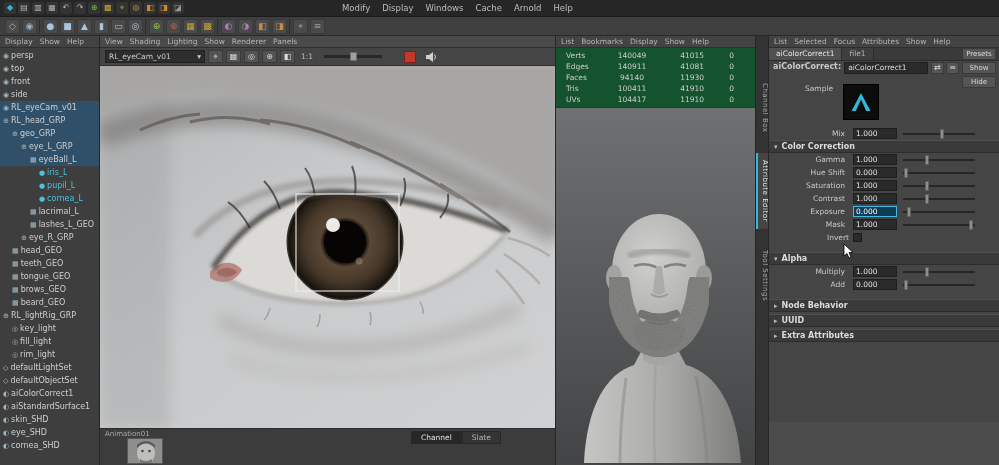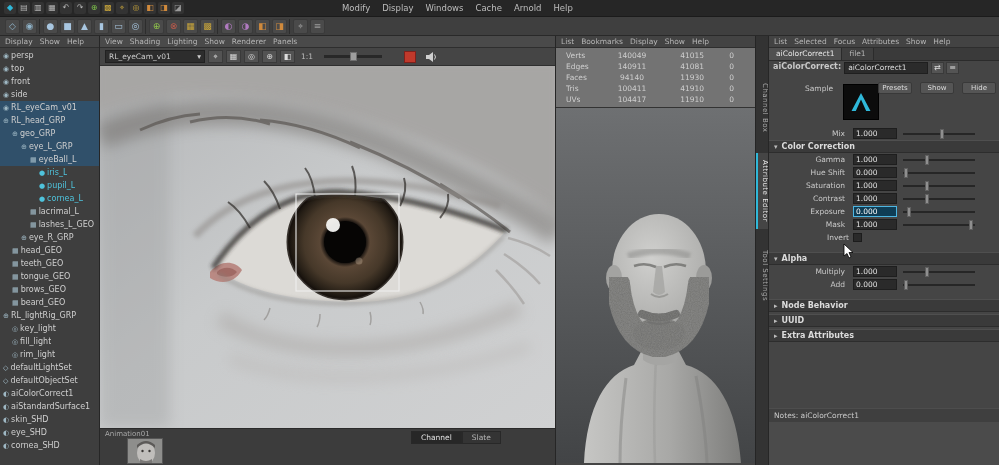--- a/index.html
+++ b/index.html
@@ -52,21 +52,21 @@
   .canvas{position:relative;width:455px;height:362px;overflow:hidden;background:#c7c9ca}
   .bottombar{position:relative;width:455px;height:37px;background:#3c3c3c;border-top:1px solid #2a2a2a}
   .bb-label{position:absolute;left:5px;top:1px;font-size:7px;color:#a8a8a8}
   .bb-thumb{position:absolute;left:27px;top:9px;width:36px;height:26px;border:1px solid #565656;overflow:hidden}
   .bb-tabs{position:absolute;left:311px;top:2px;display:flex}
   .bb-tab{font-size:7.5px;padding:1px 9px;background:#343434;border:1px solid #282828;color:#b5b5b5}
   .bb-tab.active{background:#272727;color:#e0e0e0}
 
   
   .midpanel{position:absolute;left:555px;top:36px;width:200px;height:429px;background:#454545;border-left:1px solid #262626;overflow:hidden}
-  .mid-table{height:60px;background:#737373;padding-top:2px;border-bottom:1px solid #333}
+  .mid-table{height:60px;background:#14532d;padding-top:2px;border-bottom:1px solid #333}
   .mid-row{height:11px;display:flex;font-size:7.5px;color:#cfcfcf;align-items:center}
   .mid-row .c-name{width:50px;padding-left:10px;overflow:hidden}
   .mid-row .c-a{width:52px;text-align:center}
   .mid-row .c-b{width:46px;text-align:right}
   .mid-row .c-c{width:30px;text-align:right}
   .mid-vp{position:relative;width:200px;height:355px;overflow:hidden}
 
   
   .vtabs{position:absolute;left:755px;top:36px;width:13px;height:429px;background:#333;border-left:1px solid #252525;
     display:flex;flex-direction:column;align-items:center;padding-top:40px;gap:14px}
@@ -75,21 +75,21 @@
 
   
   .ae{position:absolute;left:768px;top:36px;width:231px;height:429px;background:#454545;border-left:1px solid #262626;overflow:hidden}
   .ae-tabs{height:13px;display:flex;background:#3a3a3a;border-bottom:1px solid #2b2b2b}
   .ae-tab{font-size:7.5px;padding:0 7px;line-height:12px;color:#b5b5b5;background:#3f3f3f;border-right:1px solid #2b2b2b}
   .ae-tab.active{background:#505050;color:#e8e8e8}
   .ae-name-row{height:16px;display:flex;align-items:flex-start;padding:1px 40px 1px 4px;gap:3px}
   .ae-name-label{font-size:8px;color:#c9c9c9;font-weight:bold;white-space:nowrap}
   .ae-name-field{flex:1;height:12px;background:#2b2b2b;border:1px solid #1f1f1f;font-size:7.5px;color:#ddd;padding:0 3px;line-height:10px;overflow:hidden}
   .ae-hicon{width:13px;height:12px;background:#545454;border:1px solid #3a3a3a;font-size:8px;line-height:10px;text-align:center;color:#ddd;flex:0 0 auto}
-  .ae-presets{position:absolute;right:3px;top:46px;display:flex;flex-direction:row;gap:8px;z-index:3}
+  .ae-presets{position:absolute;right:3px;top:12px;display:flex;flex-direction:column;gap:2px;z-index:3}
   .ae-preset-btn{font-size:7px;background:#555;border:1px solid #393939;color:#ddd;padding:1px 0;width:34px;text-align:center;border-radius:2px}
   .ae-swatch-row{display:flex;gap:10px;padding:7px 0 6px 36px;height:50px}
   .ae-sample-label{font-size:7.5px;color:#c9c9c9}
   .ae-swatch{width:36px;height:36px;background:#0c0c0c;border:1px solid #000;display:flex;align-items:center;justify-content:center}
   .slider-row{height:13px;display:flex;align-items:center;padding-right:24px}
   .slider-row .lbl{width:84px;text-align:right;font-size:7.5px;color:#c9c9c9;padding-right:8px;white-space:nowrap;overflow:hidden}
   .slider-row .fld{width:44px;height:11px;background:#2a2a2a;border:1px solid #1e1e1e;font-size:7.5px;color:#e0e0e0;padding:0 2px;line-height:9px;flex:0 0 auto}
   .slider-row .sld{flex:1;height:2px;background:#262626;position:relative;margin-left:6px}
   .sld .handle{position:absolute;top:-4px;width:4px;height:10px;background:#8f8f8f;border:1px solid #5f5f5f}
   .slider-row.editing .fld{background:#0f3d55;border-color:#4db6e2;color:#fff}
@@ -774,21 +774,20 @@
           <span class="arr">▸</span>
           <span>UUID</span>
         </div>
 
         <div class="section-bar" style="margin-bottom:2px">
           <span class="arr">▸</span>
           <span>Extra Attributes</span>
         </div>
       </div>
 
-    <div class="notes-bar">Notes: aiColorCorrect1</div>
     <div class="notes-area"></div>
   </div>
 
   <div class="cursor">
     <svg width="11" height="16" viewBox="0 0 11 16">
         <path d="M1,1 L1,13 L4,10.5 L6,15 L8,14 L6,9.5 L10,9.5 Z" fill="#ffffff" stroke="#000000" stroke-width="0.8"></path>
       </svg>
   </div>
 
 </div>

